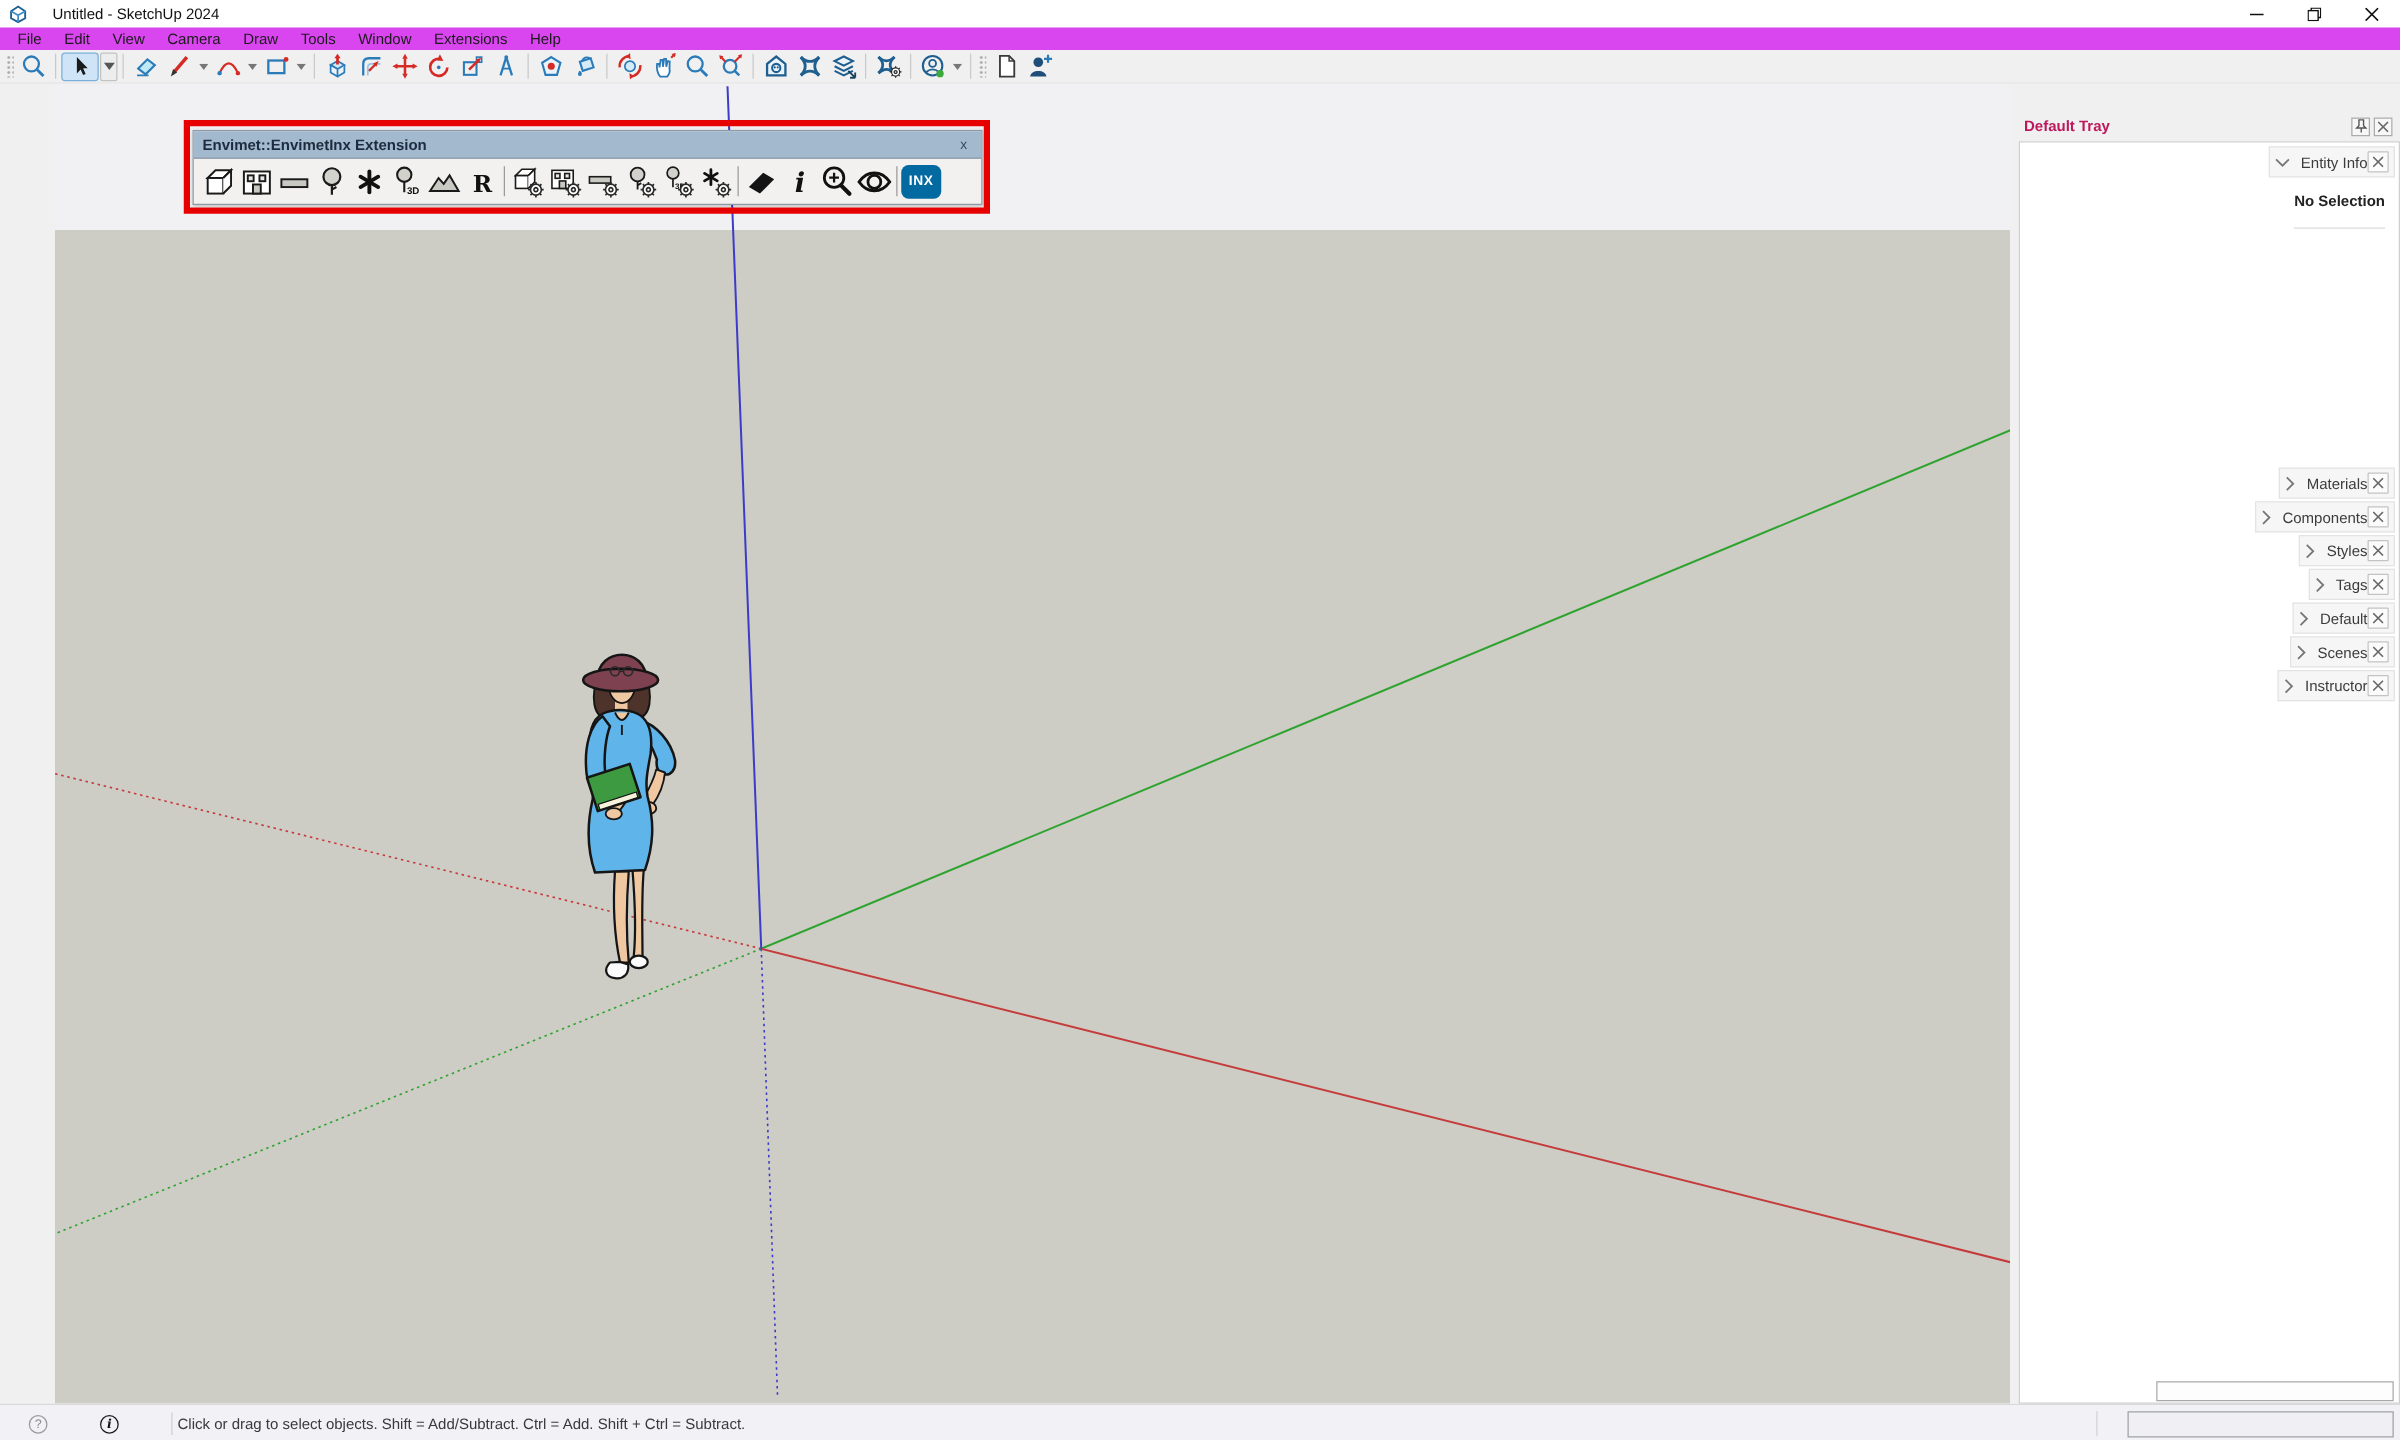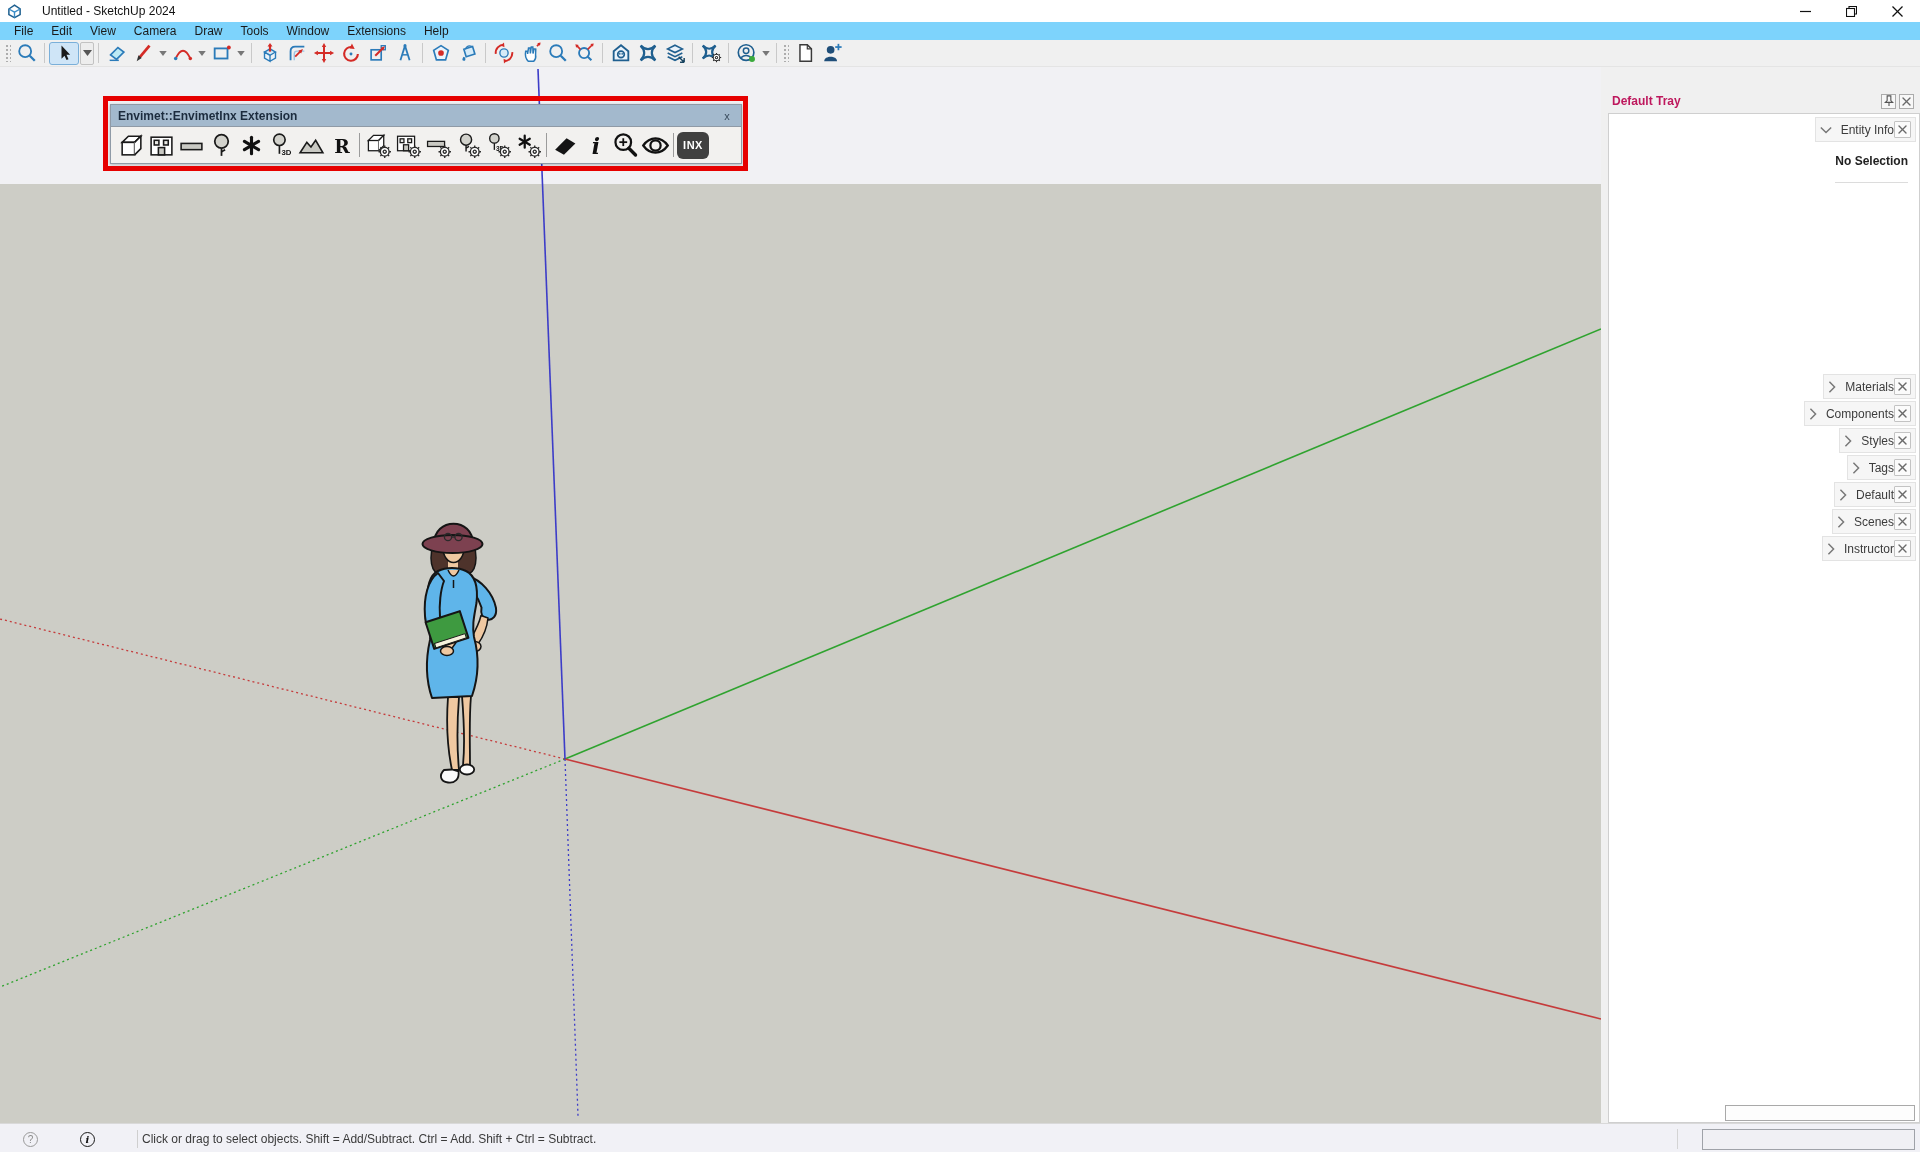--- a/index.html
+++ b/index.html
@@ -6,47 +6,47 @@
     font-family:"Liberation Sans",sans-serif;-webkit-font-smoothing:antialiased;}
   .app{width:1920px;height:1152px;display:flex;flex-direction:column;background:#F0F0F0;}
 
   
   .titlebar{height:22px;background:#FFFFFF;display:flex;align-items:center;padding-left:7px;flex:0 0 auto;}
   .title-text{font-size:12px;color:#111;margin-left:20px;}
   .win-controls{margin-left:auto;display:flex;height:22px;}
   .win-btn{width:46px;height:22px;display:flex;align-items:center;justify-content:center;}
 
   
-  .menubar{height:18px;background:#7dd3fc;display:flex;align-items:center;padding-left:5px;flex:0 0 auto;}
+  .menubar{height:18px;background:#d946ef;display:flex;align-items:center;padding-left:5px;flex:0 0 auto;}
   .menu-item{font-size:12px;color:#1A1A1A;padding:0 9px;line-height:18px;}
 
   
   .toolbar{height:26px;background:#F0F0F0;border-bottom:1px solid #E4E4E4;display:flex;align-items:center;padding-left:3px;flex:0 0 auto;}
   .ticon{width:27px;height:24px;display:flex;align-items:center;justify-content:center;}
   .tsep{width:1px;height:20px;background:#C9C9C9;margin:0 4px;}
   .grip{width:6px;height:18px;margin:0 2px;background-image:radial-gradient(#ADADAD 1px,transparent 1.2px);background-size:4px 4px;}
   .tool-pressed{width:30px;height:23px;background:#CFE5F7;border:1px solid #7AAFD9;border-radius:3px;display:flex;align-items:center;justify-content:center;box-sizing:border-box;}
   .dd-btn{width:14px;height:23px;background:#EDEDED;border:1px solid #C2C2C2;border-radius:2px;display:flex;align-items:center;justify-content:center;box-sizing:border-box;margin-left:1px;}
   .dd-plain{width:12px;height:24px;display:flex;align-items:center;justify-content:center;}
 
   
   .workarea{height:1056px;display:flex;position:relative;flex:0 0 auto;}
-  .canvas-area{width:1601px;height:1056px;position:relative;background:#F1F1F4;overflow:hidden;}
+  .canvas-area{width:1601px;height:1056px;position:relative;background:#F1F1F4;overflow:hidden;margin-left:44px;}
   svg.scene{position:absolute;left:0;top:0;display:block;}
 
   
   .red-box{position:absolute;left:103px;top:29px;width:645px;height:75px;border:5px solid #E60000;box-sizing:border-box;z-index:6;pointer-events:none;}
   .envimet{position:absolute;left:110px;top:37px;width:632px;height:60px;background:#F2F1EF;border:1px solid #8F9AA6;box-sizing:border-box;z-index:5;box-shadow:0 1px 3px rgba(0,0,0,.25);}
   .env-titlebar{height:22px;background:#A3B9CD;border-bottom:1px solid #8F9AA6;display:flex;align-items:center;padding:0 7px;box-sizing:border-box;}
   .env-title{font-size:12px;font-weight:bold;color:#1C2C3E;}
   .env-close{margin-left:auto;font-size:11px;color:#3A4C5E;width:14px;text-align:center;cursor:default;}
   .env-row{height:36px;display:flex;align-items:center;padding:0 5px;}
   .eicon{width:30px;height:30px;display:flex;align-items:center;justify-content:center;}
   .esep{width:1px;height:24px;background:#9B9B9B;margin:0 3px;}
-  .inx-badge{width:32px;height:27px;background:#404040;border-radius:6px;color:#FFFFFF;font-weight:bold;font-size:11px;letter-spacing:.5px;display:flex;align-items:center;justify-content:center;}
+  .inx-badge{width:32px;height:27px;background:#0369a1;border-radius:6px;color:#FFFFFF;font-weight:bold;font-size:11px;letter-spacing:.5px;display:flex;align-items:center;justify-content:center;}
 
   
   .tray-col{width:319px;display:flex;flex-direction:column;background:#F0F0F0;padding-left:7px;box-sizing:border-box;}
   .tray-spacer{height:22px;}
   .tray-header{height:24px;display:flex;align-items:center;padding:0 6px 0 4px;}
   .tray-header-title{font-size:12px;font-weight:bold;color:#be185d;}
   .tray-hbtns{margin-left:auto;display:flex;gap:3px;}
   .tray-hbtn{width:15px;height:15px;border:1px solid #ABABAB;background:#F7F7F7;display:flex;align-items:center;justify-content:center;box-sizing:border-box;}
   .tray-panel{flex:1;background:#FFFFFF;border:1px solid #CFCFCF;position:relative;padding:3px;display:flex;flex-direction:column;box-sizing:border-box;align-items:flex-end;}
   .section-bar{height:25px;flex:0 0 auto;background:#F6F6F6;border:1px solid #E3E3E3;display:flex;align-items:center;padding:0 4px;margin-bottom:2px;box-sizing:border-box;}

